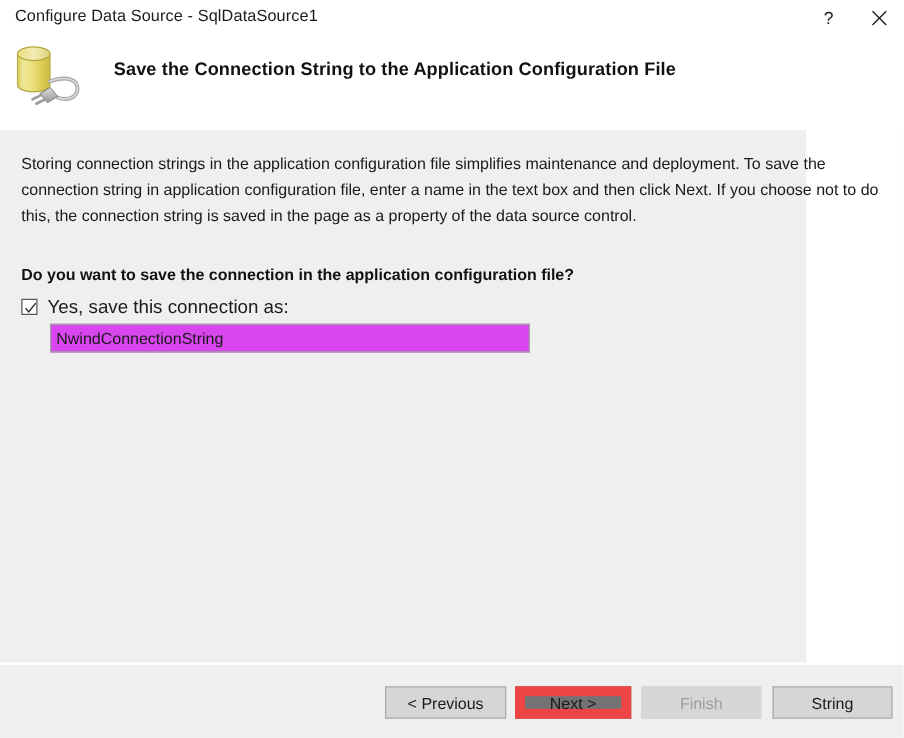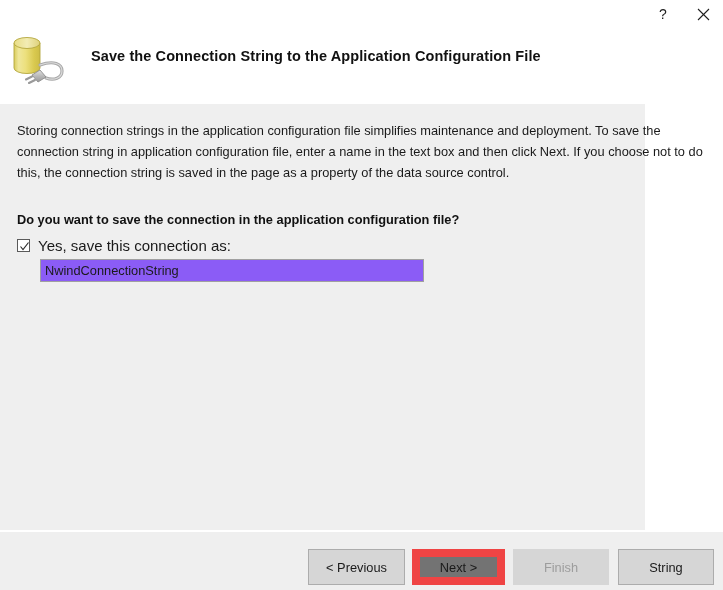--- a/index.html
+++ b/index.html
@@ -142,21 +142,21 @@
     color: #1a1a1a;
     white-space: nowrap;
   }
   .name-input {
     position: absolute;
     left: 40px;
     top: 155px;
     width: 384px;
     height: 23px;
     box-sizing: border-box;
-    background: #8b5cf6;
+    background: #d946ef;
     border: 1px solid #a0a0a0;
     font-family: "Liberation Sans", sans-serif;
     font-size: 12.8px;
     color: #1a1a1a;
     padding: 0 4px;
     outline: none;
   }
 
   
   .separator {
@@ -171,21 +171,21 @@
     position: absolute;
     left: 0;
     top: 532px;
     width: 723px;
     height: 58px;
     background: #efefef;
   }
   .btn {
     position: absolute;
     top: 17px;
-    height: 36px;
+    height: 26px;
     box-sizing: border-box;
     font-family: "Liberation Sans", sans-serif;
     font-size: 12.8px;
     color: #1a1a1a;
     background: #d6d6d6;
     border: 1px solid #acacac;
     display: flex;
     align-items: center;
     justify-content: center;
     cursor: default;
@@ -195,20 +195,21 @@
   .btn-next   { left: 412px; width: 93px; background: #737373; border: 8px solid #ef4444; }
   .btn-finish { left: 513px; width: 96px; color: #9d9d9d; border-color: #d6d6d6; }
   .btn-cancel { left: 618px; width: 96px; }
 </style>
 </head>
 <body>
 
 <div class="dialog">
 
   <div class="titlebar">
+    <div class="titlebar-text">Configure Data Source - SqlDataSource1</div>
     <div class="caption-buttons">
       <div class="caption-btn help">
         <span>?</span>
       </div>
       <div class="caption-btn close">
         <svg width="13" height="13" viewBox="0 0 13 13">
           <line x1="1" y1="1" x2="12" y2="12" stroke="#202020" stroke-width="1.1"></line>
           <line x1="12" y1="1" x2="1" y2="12" stroke="#202020" stroke-width="1.1"></line>
         </svg>
       </div>

